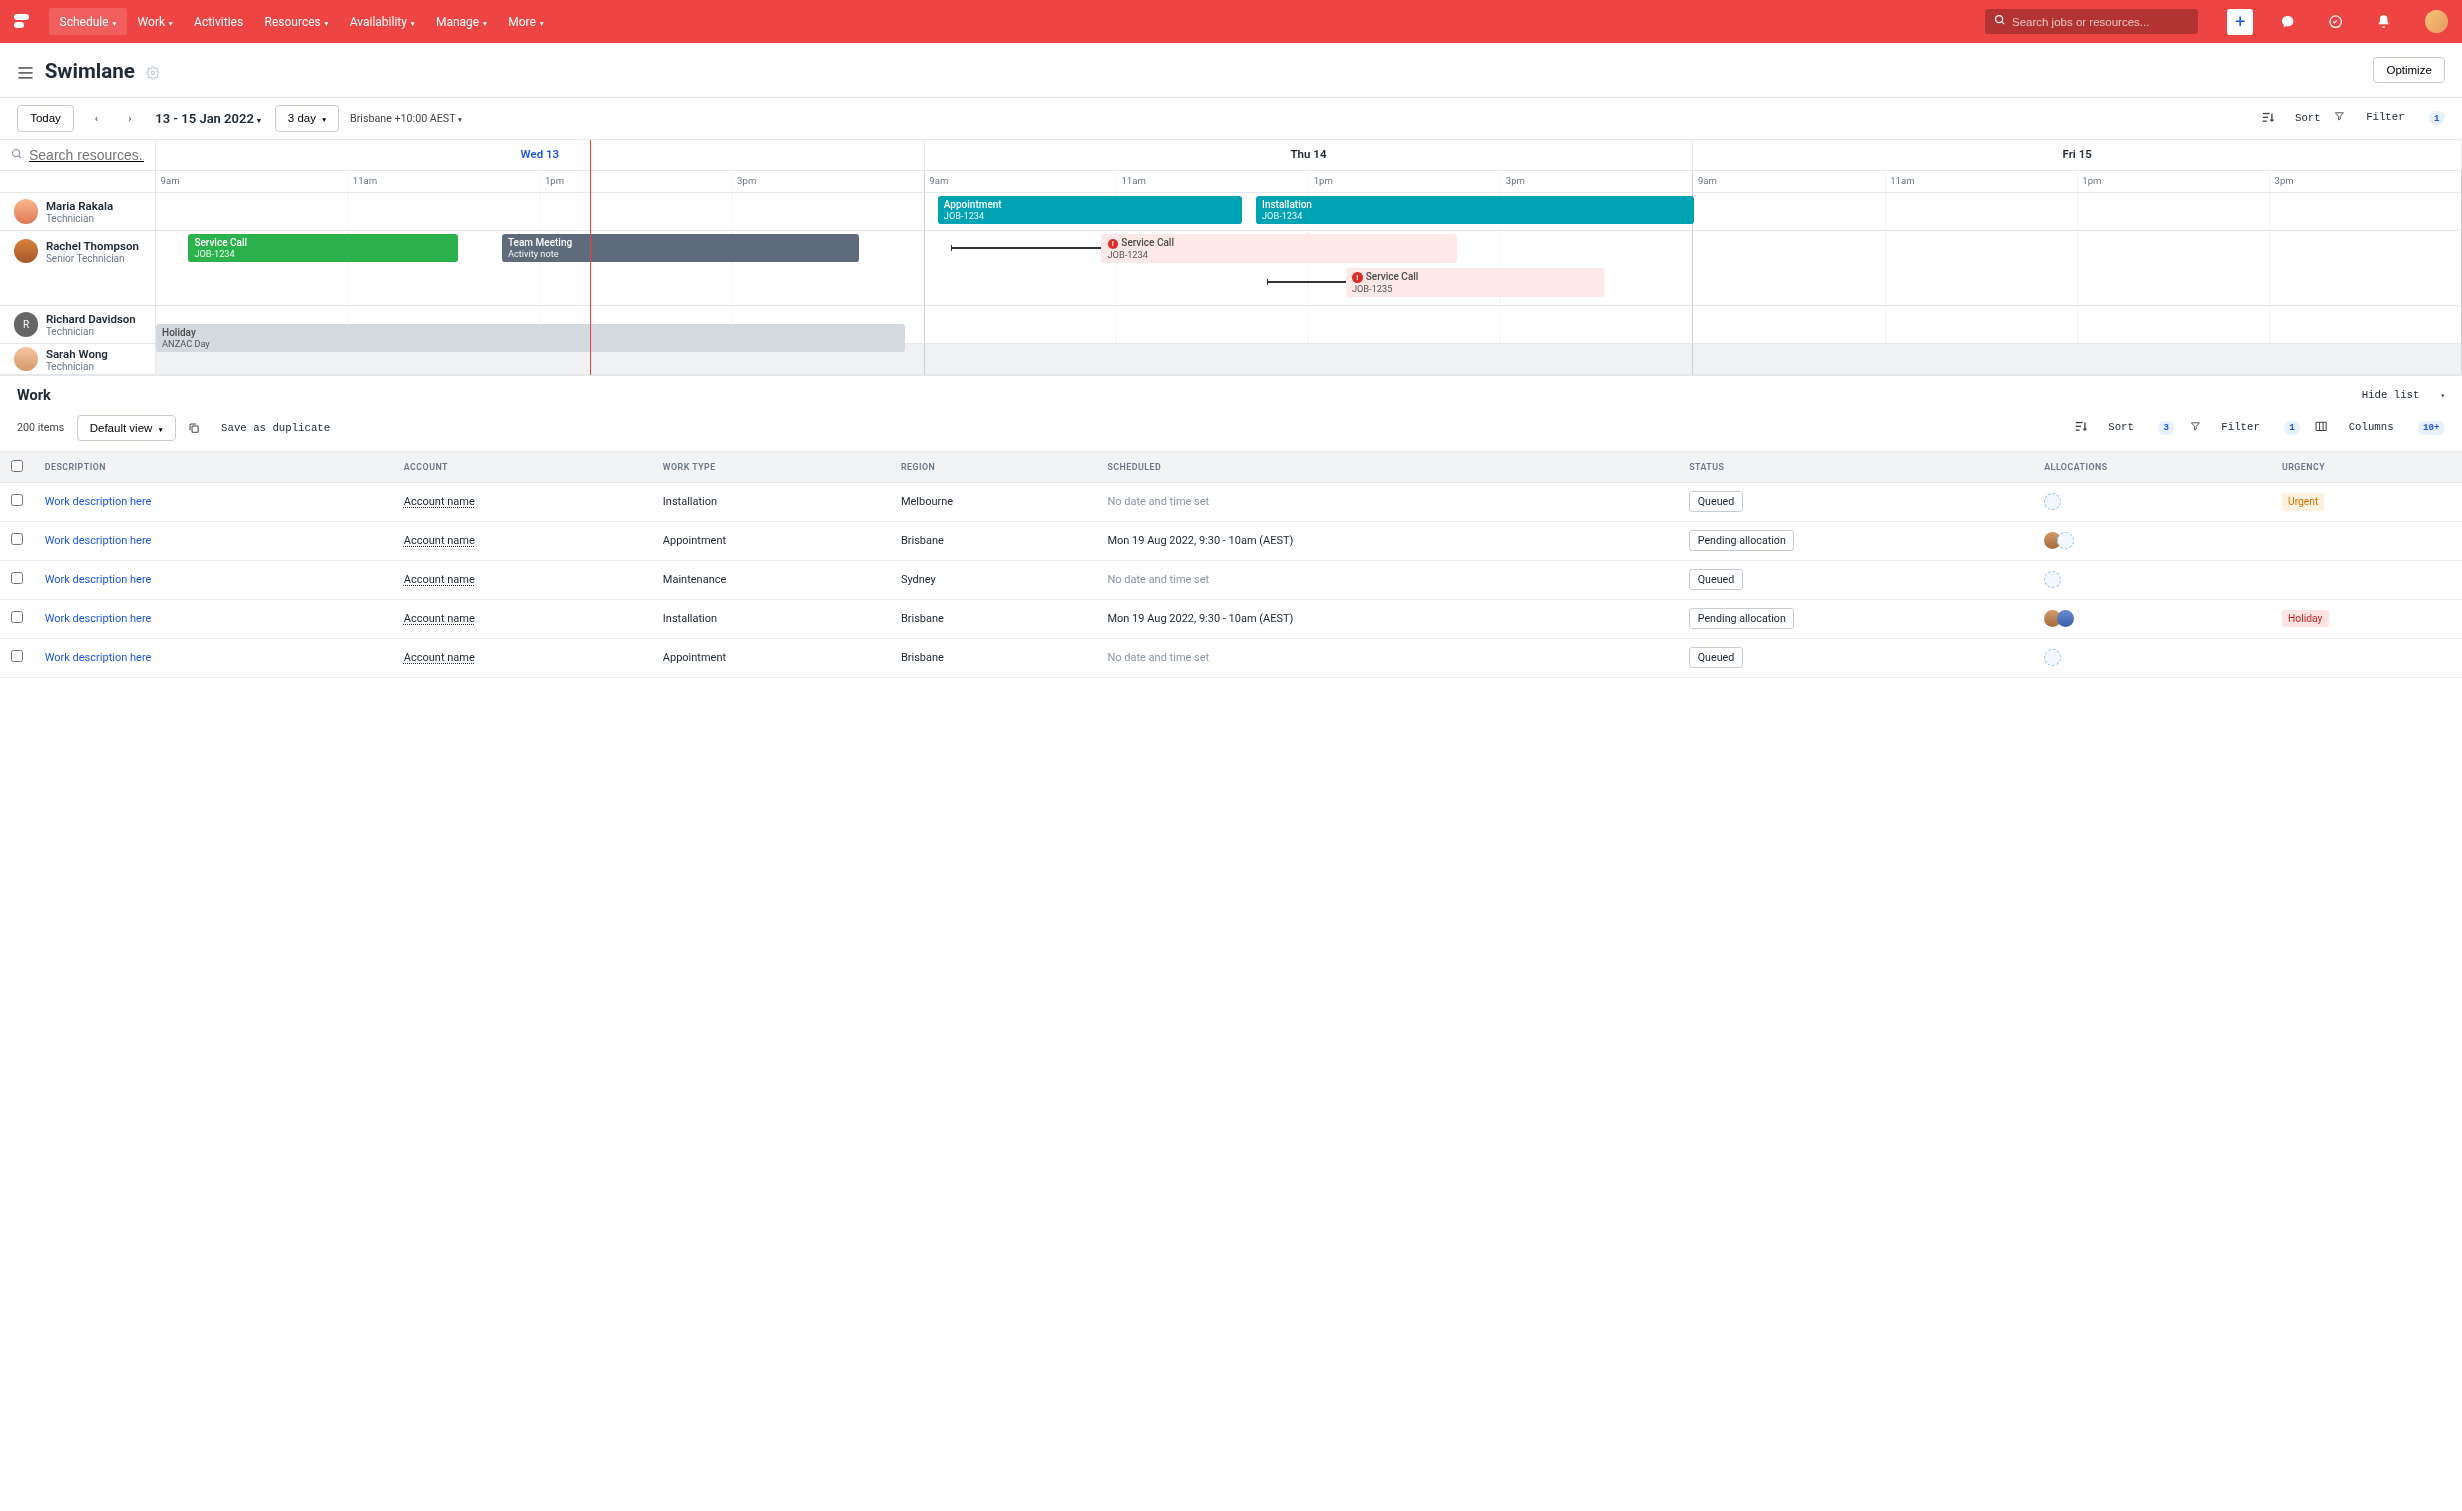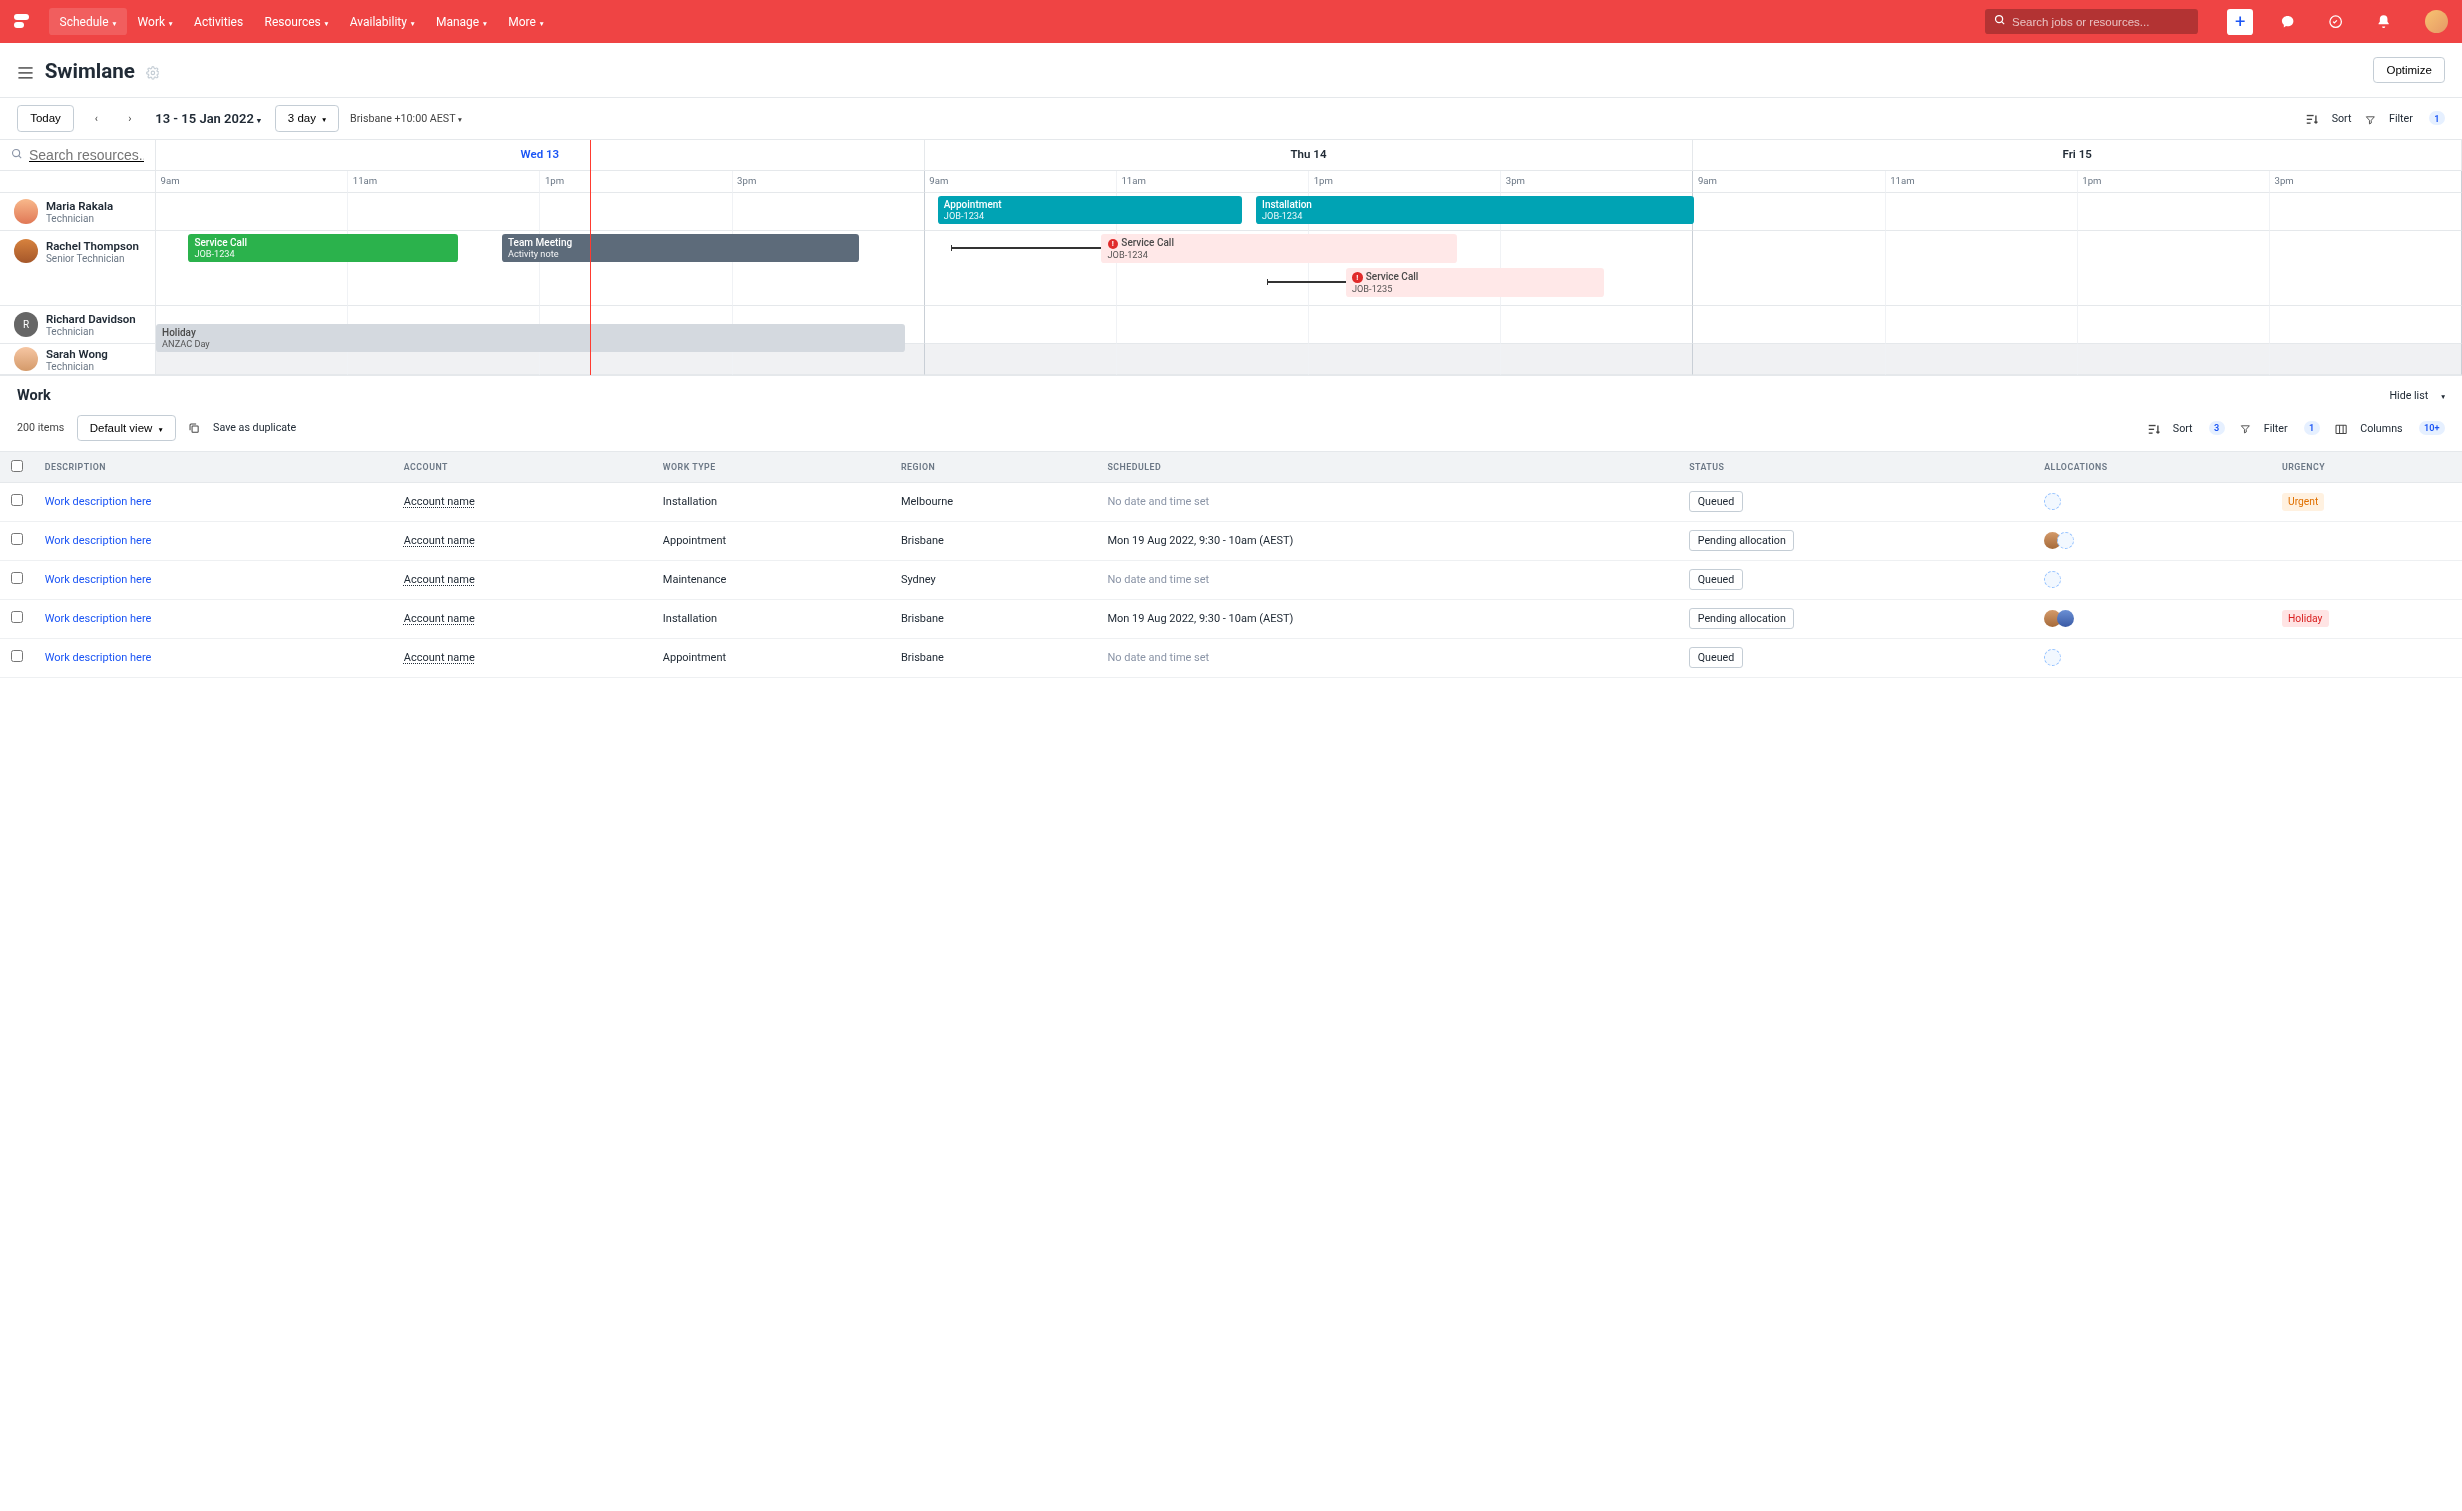--- a/index.html
+++ b/index.html
@@ -29,21 +29,21 @@
 .gear { color:#c4cdd5;}
 .btn { border:0.8px solid #c4cdd5; background:#fff; border-radius:3.8px; padding:6.1px 12.2px; cursor:pointer; font-size:11.5px;}
 
 
 .toolbar { display:flex; align-items:center; padding:7.6px 17px; gap:10.7px; border-bottom:0.8px solid #e5e8eb;}
 .arrow-btn{width:23px;text-align:center;cursor:pointer;color:#444;}
 .date-label{font-size:13px;font-weight:600;margin:0 3.1px;}
 .tz{color:#444;cursor:pointer;}
 .pill{background:#e6f0ff;color:#1b55f5;font-size:9.2px;font-weight:600;padding:1.5px 5.4px;border-radius:7.6px;margin-left:3.1px;}
 .toolbar-right { margin-left:auto; display:flex; align-items:center; gap:13.8px; }
-.tool-item { display:flex; align-items:flex-end; gap:13px; cursor:pointer; }
+.tool-item { display:flex; align-items:flex-start; gap:21px; cursor:pointer;font-family:Liberation Mono, monospace; }
 
 
 .swimlane { display:flex; border-bottom:0.8px solid #e5e8eb;}
 .res-col { width:156px; flex:none; }
 .res-search { padding:7.6px 10.7px; border-bottom:0.8px solid #e5e8eb; border-right:0.8px solid #e5e8eb; height:31px;display:flex;align-items:center;gap:6.1px;}
 .res-search input{border:none;outline:none;font-size:14px;width:100%;text-decoration:underline;}
 .res-search .mag{color:#8a94a6;}
 .time-header { height:22px; border-bottom:0.8px solid #e5e8eb; border-right:0.8px solid #e5e8eb;}
 .res-row { border-bottom:0.8px solid #e5e8eb; border-right:0.8px solid #e5e8eb; display:flex; align-items:center; gap:7.6px; padding:4.6px 7.6px 4.6px 13.8px;}
 .res-row.h-big{height:75px;align-items:flex-start;padding-top:7.6px;}

